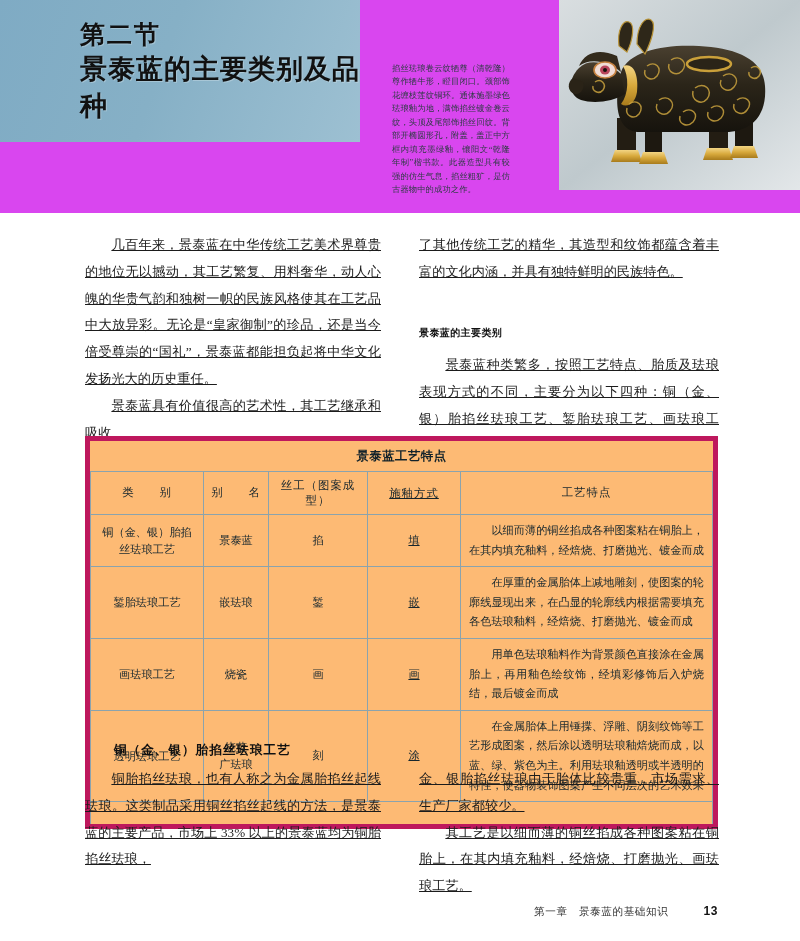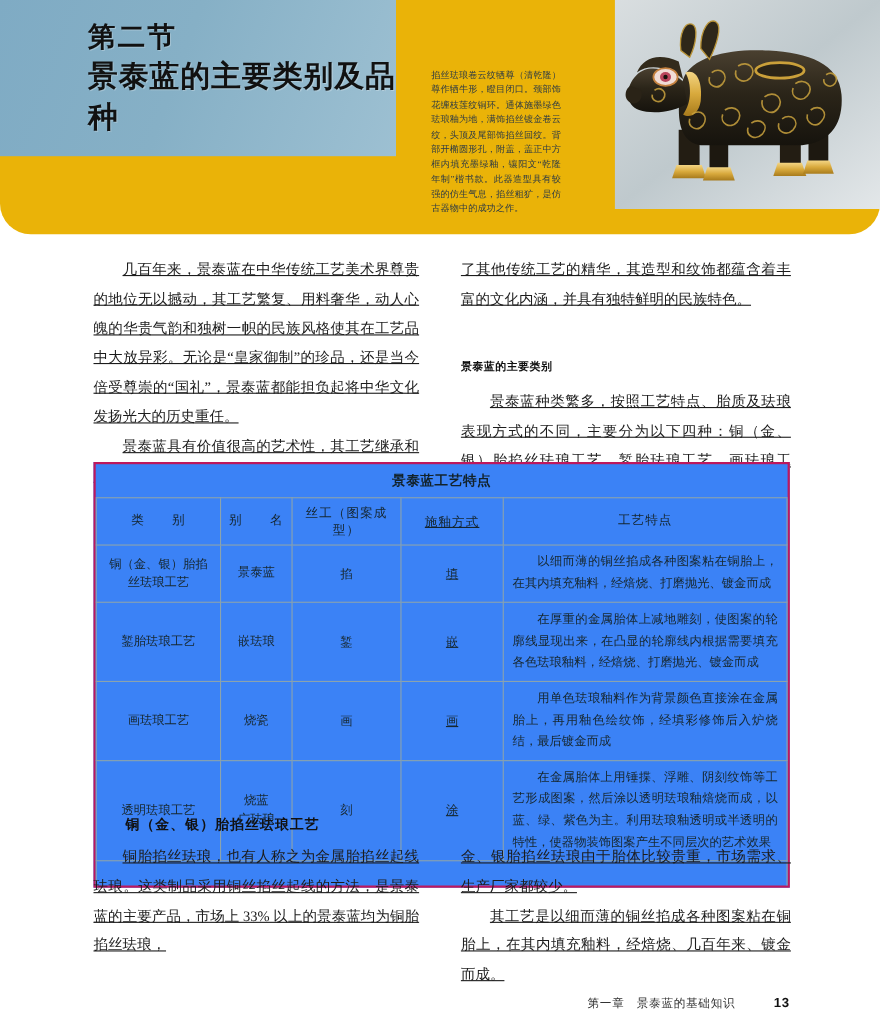--- a/index.html
+++ b/index.html
@@ -8,22 +8,21 @@
     background:#ffffff;
     font-family:"Liberation Serif","DejaVu Serif",serif;
     color:#1a1a1a;
     overflow:hidden;
     position:relative;
   }
 
   
   .header{
     position:absolute;left:0;top:0;width:800px;height:213px;
-    background:#eab308;
-    border-radius:28px;
+    background:#d946ef;
   }
   .header-blue{
     position:absolute;left:0;top:0;width:360px;height:142px;
     background:linear-gradient(110deg,#7fabc4 0%,#86b0c6 45%,#9dc0d2 100%);
   }
   .header-title{
     position:absolute;left:0;top:0;width:360px;height:142px;
     display:flex;flex-direction:column;justify-content:center;
     padding-left:80px;box-sizing:border-box;
   }
@@ -71,23 +70,23 @@
   .subhead{
     position:absolute;left:419px;top:326px;width:300px;
     font-size:10px;font-weight:bold;color:#111;
     font-family:"Liberation Sans","DejaVu Sans",sans-serif;
     letter-spacing:.4px;
   }
   .col-right-list{left:419px;top:352px;width:300px;}
 
   
   .table-wrap{
-    position:absolute;left:85px;top:420px;width:633px;
-    border:2px solid #be185d;
-    background:#3b82f6;
+    position:absolute;left:85px;top:436px;width:633px;
+    border:5px solid #be185d;
+    background:#fdba74;
     box-sizing:border-box;
   }
   table{
     border-collapse:collapse;width:100%;
     font-size:11.2px;color:#17272e;
   }
   td,th{border:1px solid #8ba3ad;padding:0;}
   .tbl-title{
     text-align:center;font-weight:bold;font-size:12.4px;
     padding:7px 0 6px;border:none;border-bottom:1px solid #8ba3ad;
@@ -277,18 +276,18 @@
 </div>
 
 <div class="lower-head">铜（金、银）胎掐丝珐琅工艺</div>
 
 <div class="col col-left-bot">
   <p>铜胎掐丝珐琅，也有人称之为金属胎掐丝起线珐琅。这类制品采用铜丝掐丝起线的方法，是景泰蓝的主要产品，市场上 33% 以上的景泰蓝均为铜胎掐丝珐琅，</p>
 </div>
 
 <div class="col col-right-bot">
   <p style="text-indent:0">金、银胎掐丝珐琅由于胎体比较贵重，市场需求、生产厂家都较少。</p>
-  <p>其工艺是以细而薄的铜丝掐成各种图案粘在铜胎上，在其内填充釉料，经焙烧、几百年来、镀金而成。</p>
+  <p>其工艺是以细而薄的铜丝掐成各种图案粘在铜胎上，在其内填充釉料，经焙烧、打磨抛光、画珐琅工艺。</p>
 </div>
 
 <div class="footer">
   <span class="chap">第一章　景泰蓝的基础知识</span><span class="pg">13</span>
 </div>
 
 </body></html>

